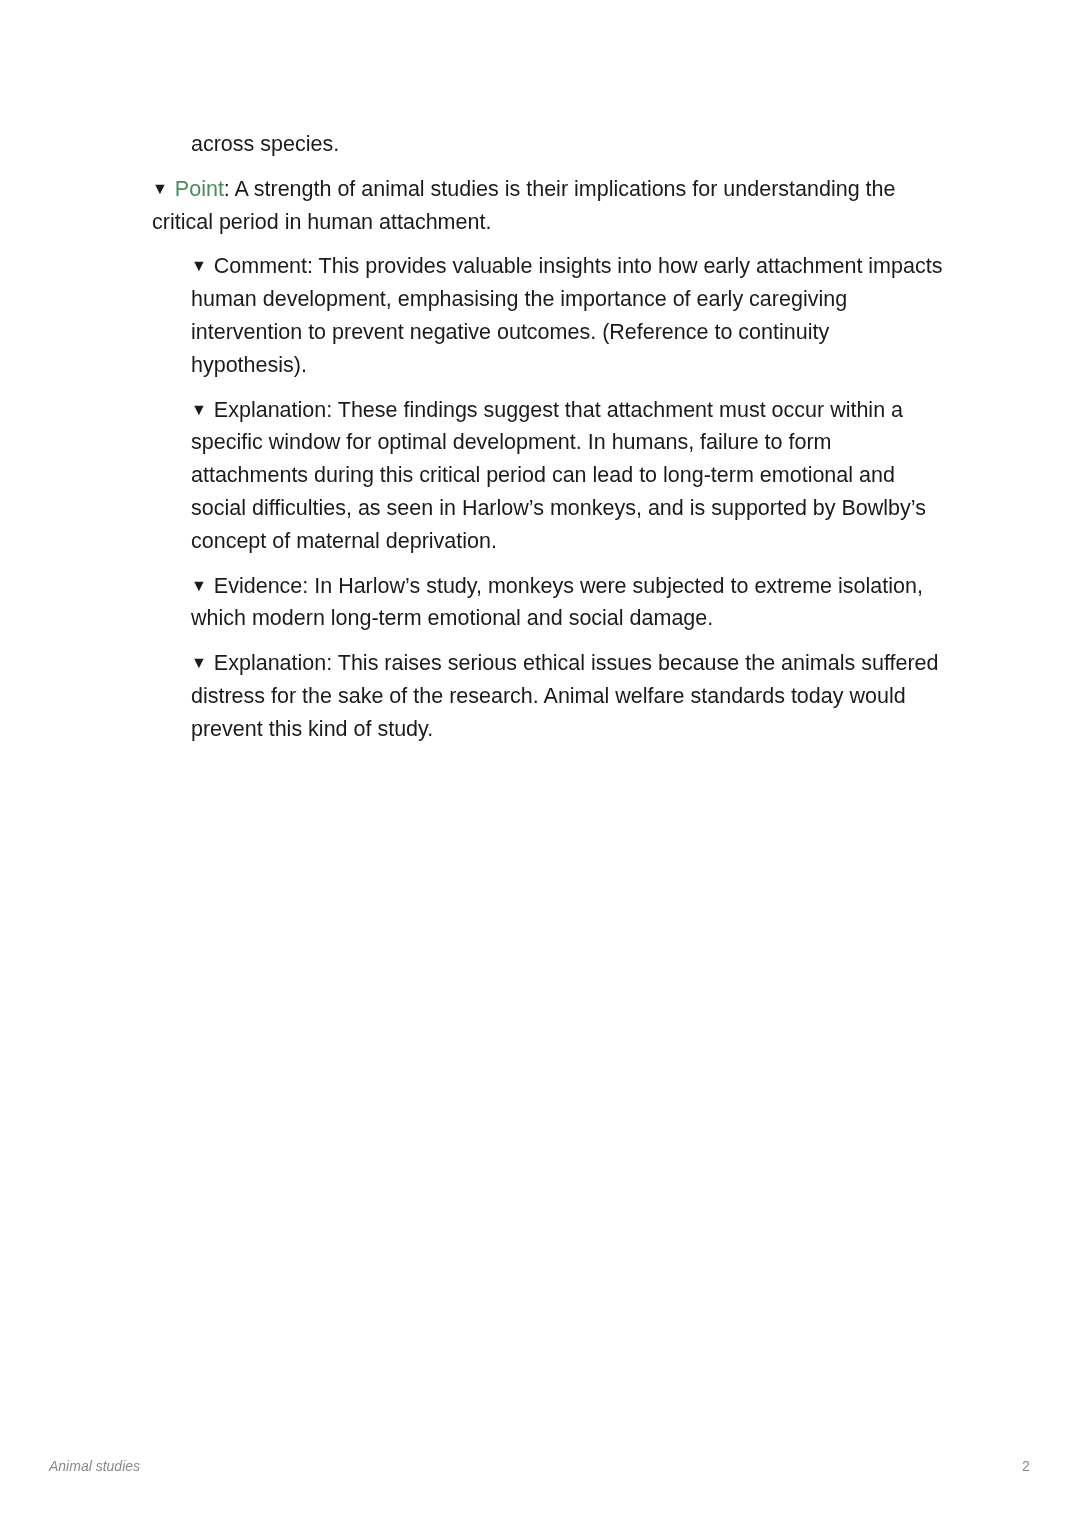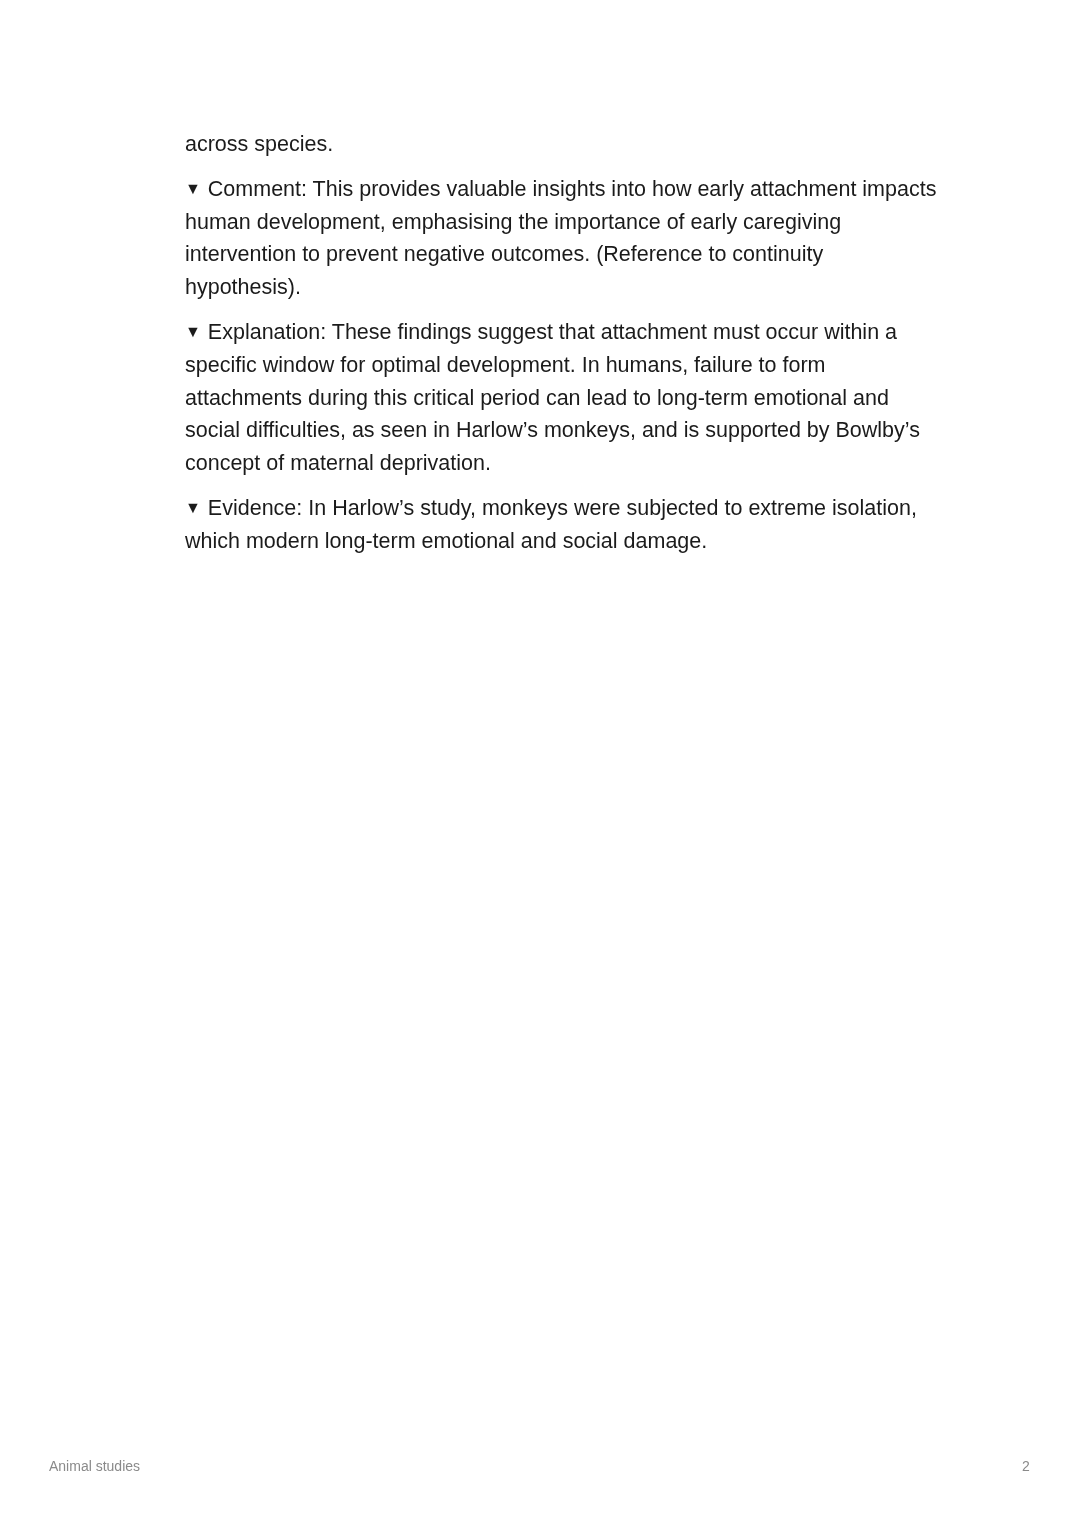--- a/index.html
+++ b/index.html
@@ -1,41 +1,47 @@
 <!DOCTYPE html>
 <html><head>
   <meta charset="utf-8">
   <style>
     html, body { margin: 0; padding: 0; background: #ffffff; }
     body { width: 1080px; height: 1525px; position: relative; overflow: hidden;
       font-family: "Liberation Sans", "DejaVu Sans", sans-serif; color: #1b1b1b; }
-    .content { position: absolute; left: 146px; top: 128px; width: 795px; }
+    .content { position: absolute; left: 152px; top: 128px; width: 795px; }
     .line-block { font-size: 21.5px; line-height: 32.8px; margin: 0; }
     .indent { margin-left: 39px; }
     .cont { margin-left: 39px; }
     .point { margin-top: 12px; }
     .sub { margin-top: 12px; }
     .tri { display: inline-block; font-size: 16px; vertical-align: 2px; margin-right: 7px; }
     .green { color: #4a8a5f; }
     .red { color: #d0484c; }
-    .footer-left { position: absolute; left: 49px; top: 1458px; font-size: 14px; color: #8a8a8a; }
+    .footer-left { position: absolute; left: 49px; top: 1458px; font-size: 14px; color: #8a8a8a; font-style: italic; }
     .footer-right { position: absolute; left: 1022px; top: 1458px; font-size: 14px; color: #8a8a8a; }
   </style>
 </head>
 <body>
 
 <div class="content">
   <p class="line-block cont">across species.</p>
 
+  <div class="line-block point">
+    <span class="tri">▼</span><span class="green">Point</span><span>: A strength of animal studies is their implications for understanding the critical period in human attachment.</span>
+  </div>
   <div class="line-block indent sub">
     <span class="tri">▼</span><span>Comment: This provides valuable insights into how early attachment impacts human development, emphasising the importance of early caregiving intervention to prevent negative outcomes. (Reference to continuity hypothesis).</span>
   </div>
   <div class="line-block indent sub">
     <span class="tri">▼</span><span>Explanation: These findings suggest that attachment must occur within a specific window for optimal development. In humans, failure to form attachments during this critical period can lead to long-term emotional and social difficulties, as seen in Harlow’s monkeys, and is supported by Bowlby’s concept of maternal deprivation.</span>
   </div>
 
   <div class="line-block indent sub">
     <span class="tri">▼</span><span>Evidence: In Harlow’s study, monkeys were subjected to extreme isolation, which modern long-term emotional and social damage.</span>
   </div>
+  <div class="line-block indent sub">
+    <span class="tri">▼</span><span>Explanation: This raises serious ethical issues because the animals suffered distress for the sake of the research. Animal welfare standards today would prevent this kind of study.</span>
+  </div>
 </div>
 
 <div class="footer-left">Animal studies</div>
 <div class="footer-right">2</div>
 
 </body></html>

